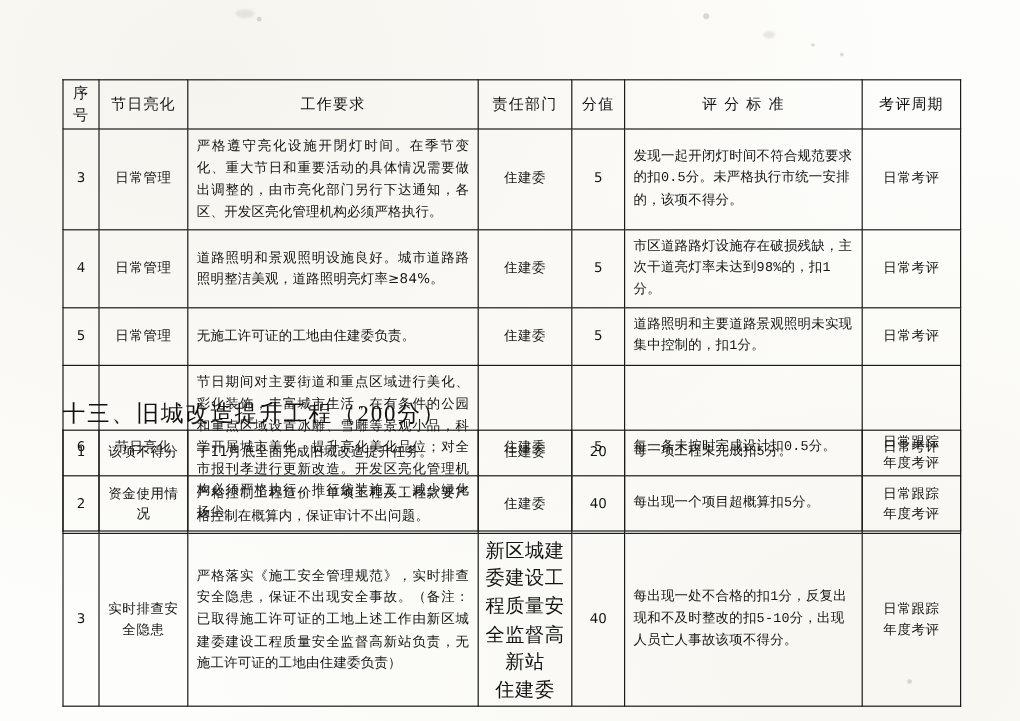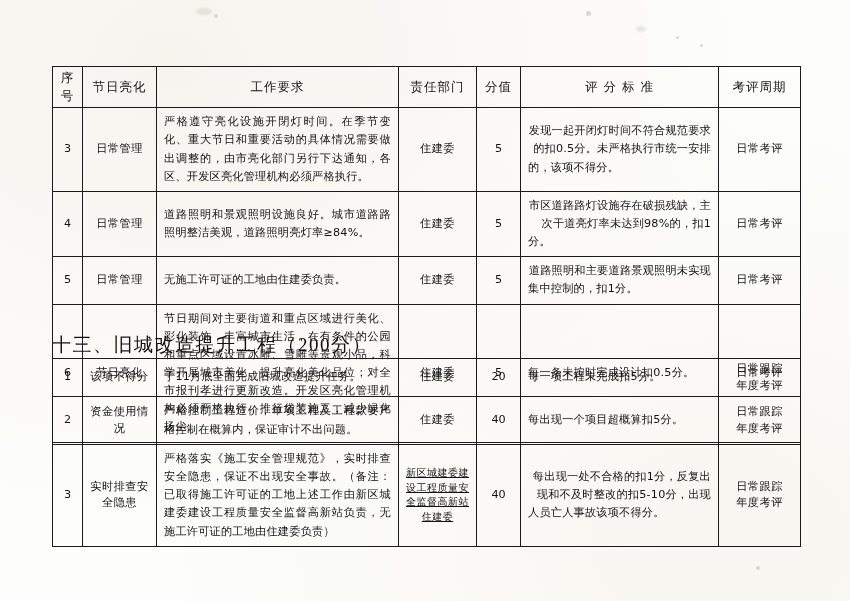--- a/index.html
+++ b/index.html
@@ -75,21 +75,21 @@
   .c-std   { width: 198px; }
   .c-cycle { width: 82px; }
 
   td.req, td.std {
     text-align: justify;
     text-align-last: left;
     padding: 5px 7px;
     line-height: 1.62;
     letter-spacing: .2px;
   }
-  td.std { text-align: right; }
+  td.std { text-align: left; font-family: Liberation Mono, monospace; }
   td.center-tight { letter-spacing: .5px; }
 
   .section-title {
     position: absolute;
     left: 52px;
     top: 332px;
     font-size: 19px;
     color: #111;
     letter-spacing: 1.5px;
     font-family: Liberation Serif, serif;
@@ -205,21 +205,21 @@
           <td class="center-tight">住建委</td>
           <td>40</td>
           <td class="std">每出现一个项目超概算扣5分。</td>
           <td class="center-tight" style="white-space:pre-line;">日常跟踪
 年度考评</td>
         </tr>
         <tr style="height:92px;">
           <td>3</td>
           <td class="center-tight">实时排查安全隐患</td>
           <td class="req">严格落实《施工安全管理规范》，实时排查安全隐患，保证不出现安全事故。（备注：已取得施工许可证的工地上述工作由新区城建委建设工程质量安全监督高新站负责，无施工许可证的工地由住建委负责）</td>
-          <td class="center-tight" style="white-space:pre-line;font-size:10px;text-decoration:underline;">新区城建委建设工程质量安全监督高新站
+          <td class="center-tight" style="white-space:pre-line;font-size:16px;">新区城建委建设工程质量安全监督高新站
 住建委</td>
           <td>40</td>
           <td class="std">每出现一处不合格的扣1分，反复出现和不及时整改的扣5-10分，出现人员亡人事故该项不得分。</td>
           <td class="center-tight" style="white-space:pre-line;">日常跟踪
 年度考评</td>
         </tr>
       </tbody>
     </table>
   </div>
 

